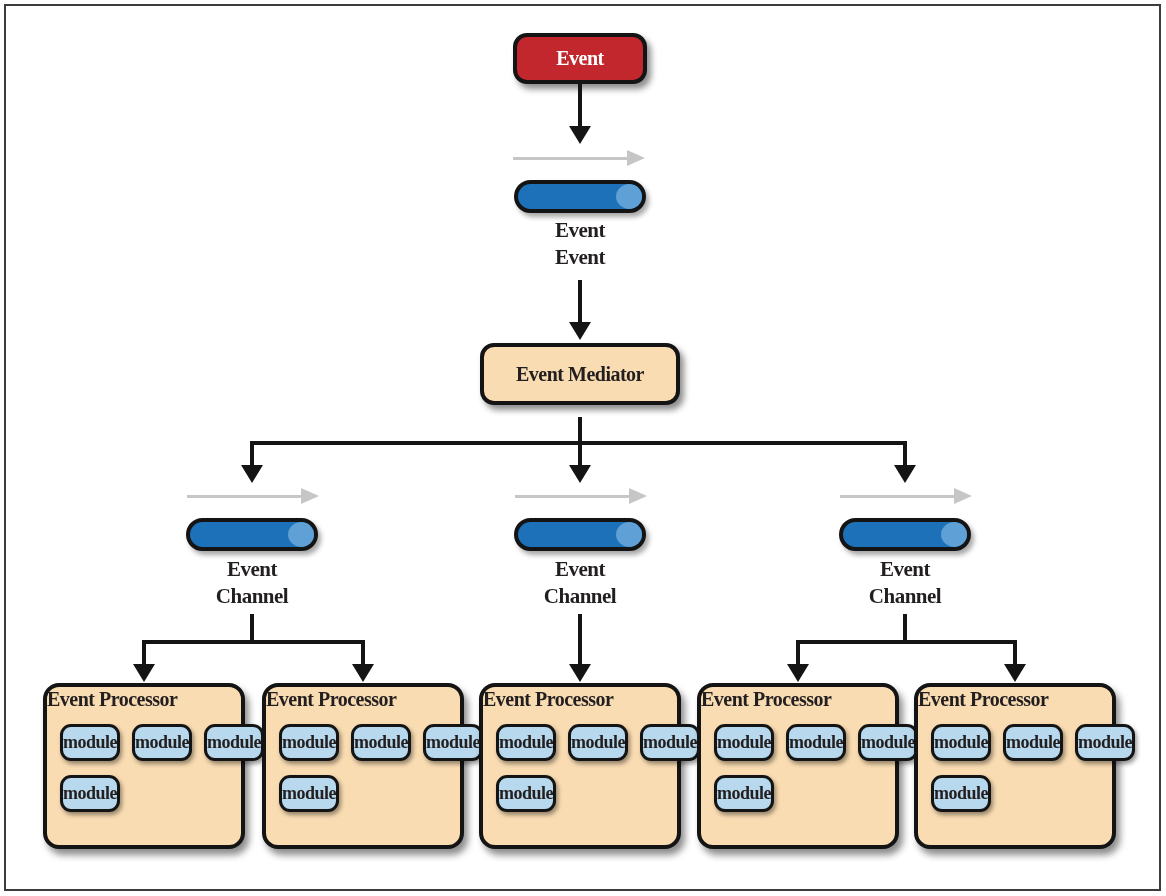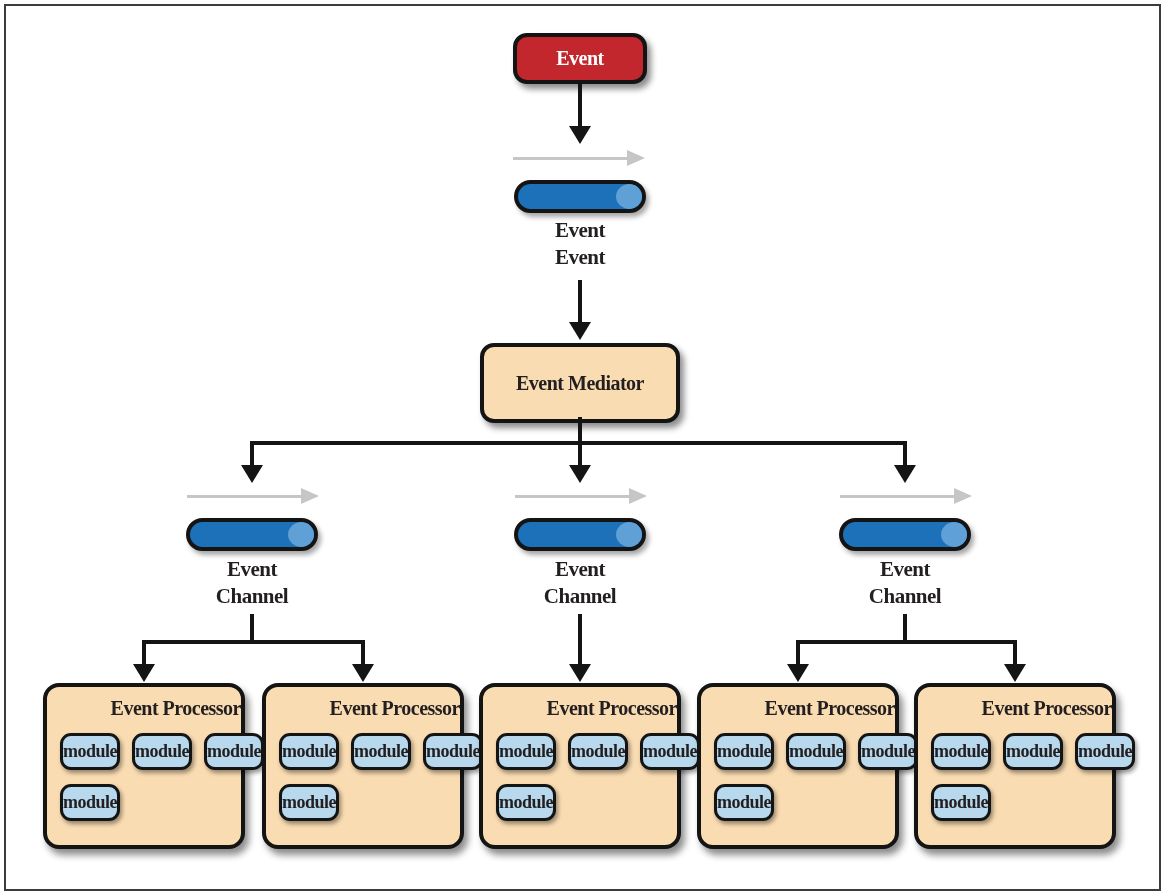--- a/index.html
+++ b/index.html
@@ -85,22 +85,21 @@
   
   .proc {
     position: absolute;
     width: 202px; height: 166px;
     background: var(--box_tan, #f9dcb2);
     border: 4px solid var(--line_black, #141414);
     border-radius: 16px;
     box-shadow: 4px 6px 7px rgba(0,0,0,0.45);
   }
   .proc-title {
-    margin-top: 9px;
-    text-align: right;
+    text-align: left;
     font-size: 20px;
     font-weight: bold;
     line-height: 24px;
     letter-spacing: -0.5px;
     color: var(--text_dark, #231f20);
   }
   .mod-grid {
     display: grid;
     grid-template-columns: 1fr 1fr 1fr;
     gap: 14px 12px;
@@ -139,21 +138,21 @@
     <div class="cap"></div>
   </div>
   <div class="flabel" style="left:510px; top:217px;">
     <div>Event</div>
     <div>Event</div>
   </div>
 
   <div class="vl" style="left:578px; top:280px; height:44px;"></div>
   <div class="ah-down" style="left:569px; top:322px;"></div>
 
-  <div class="node tan" style="left:480px; top:343px; width:200px; height:80px;">
+  <div class="node tan" style="left:480px; top:343px; width:200px; height:62px;">
     <span>Event Mediator</span>
   </div>
 
   <div class="vl" style="left:578px; top:417px; height:26px;"></div>
   <div class="hl" style="left:250px; top:441px; width:657px;"></div>
 
   <div class="vl" style="left:250px; top:441px; height:26px;"></div>
   <div class="ah-down" style="left:241px; top:465px;"></div>
   <div class="vl" style="left:578px; top:441px; height:26px;"></div>
   <div class="ah-down" style="left:569px; top:465px;"></div>

